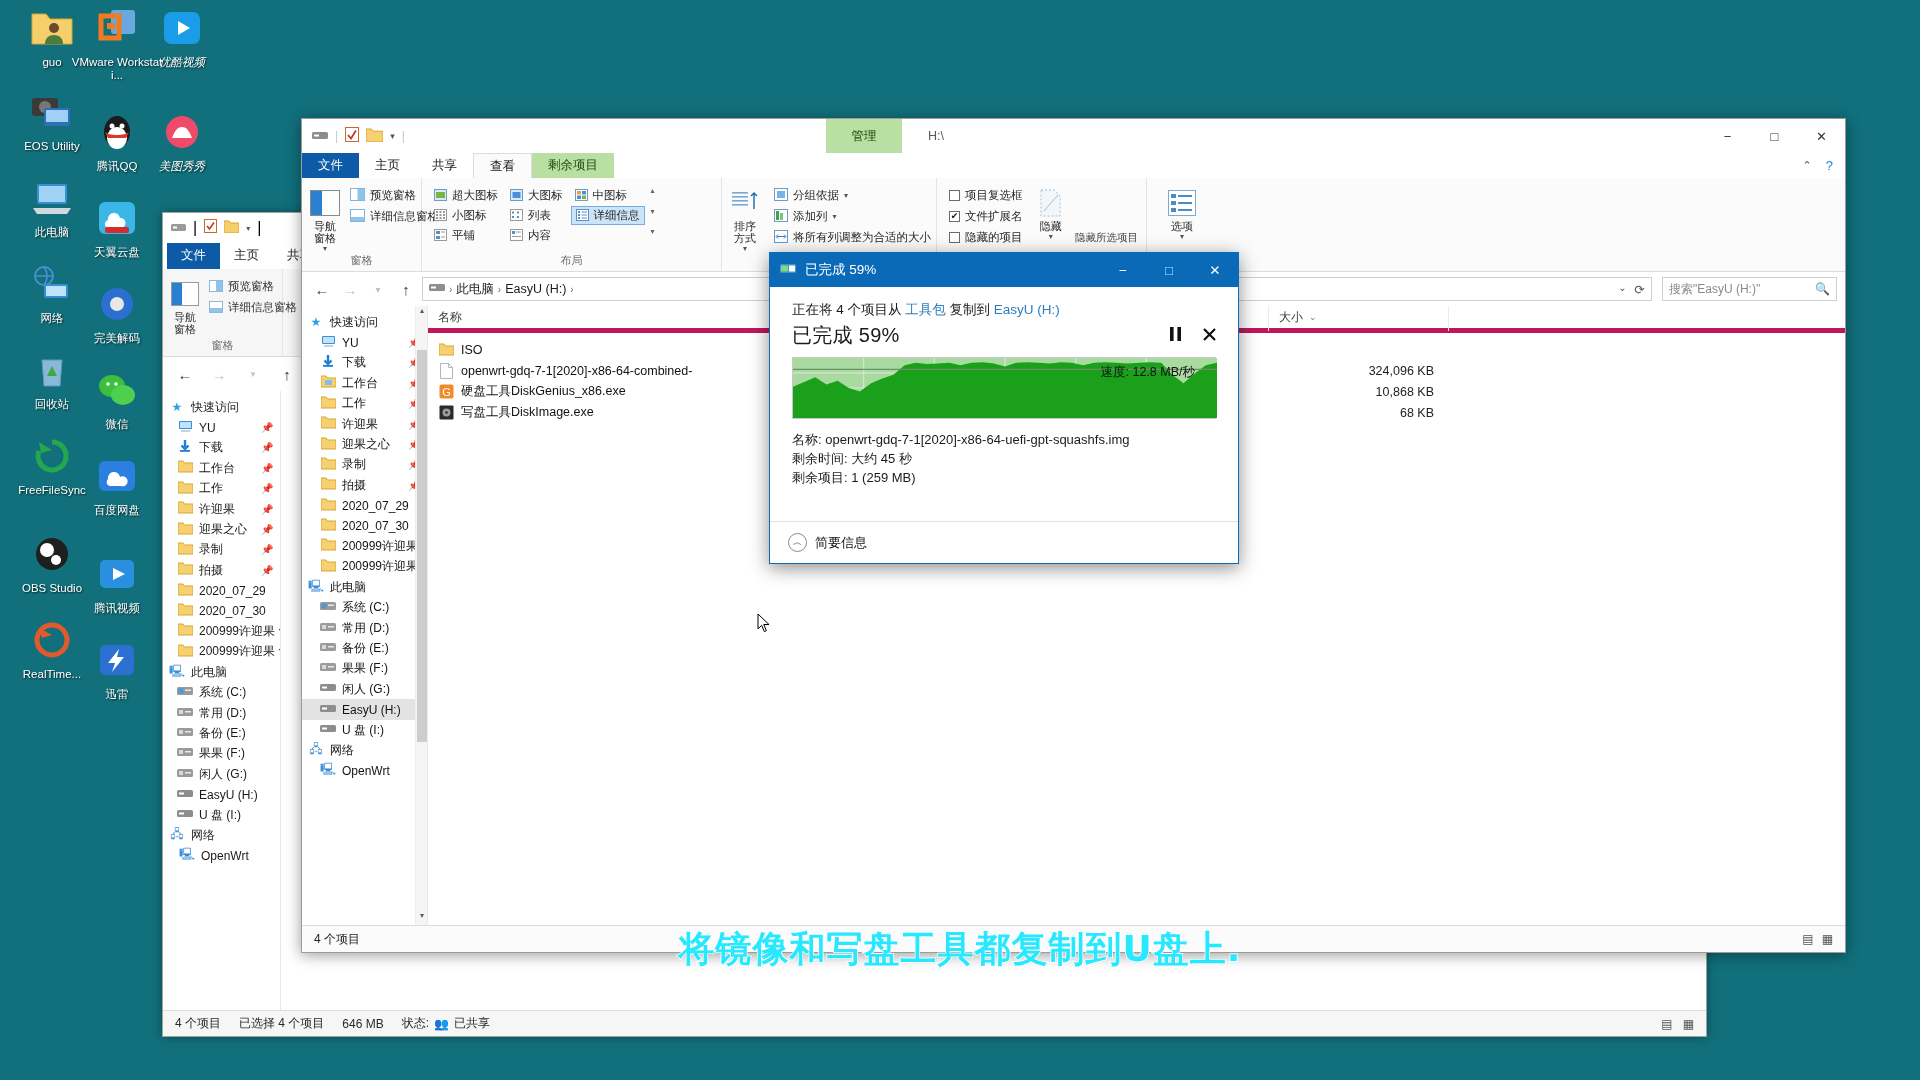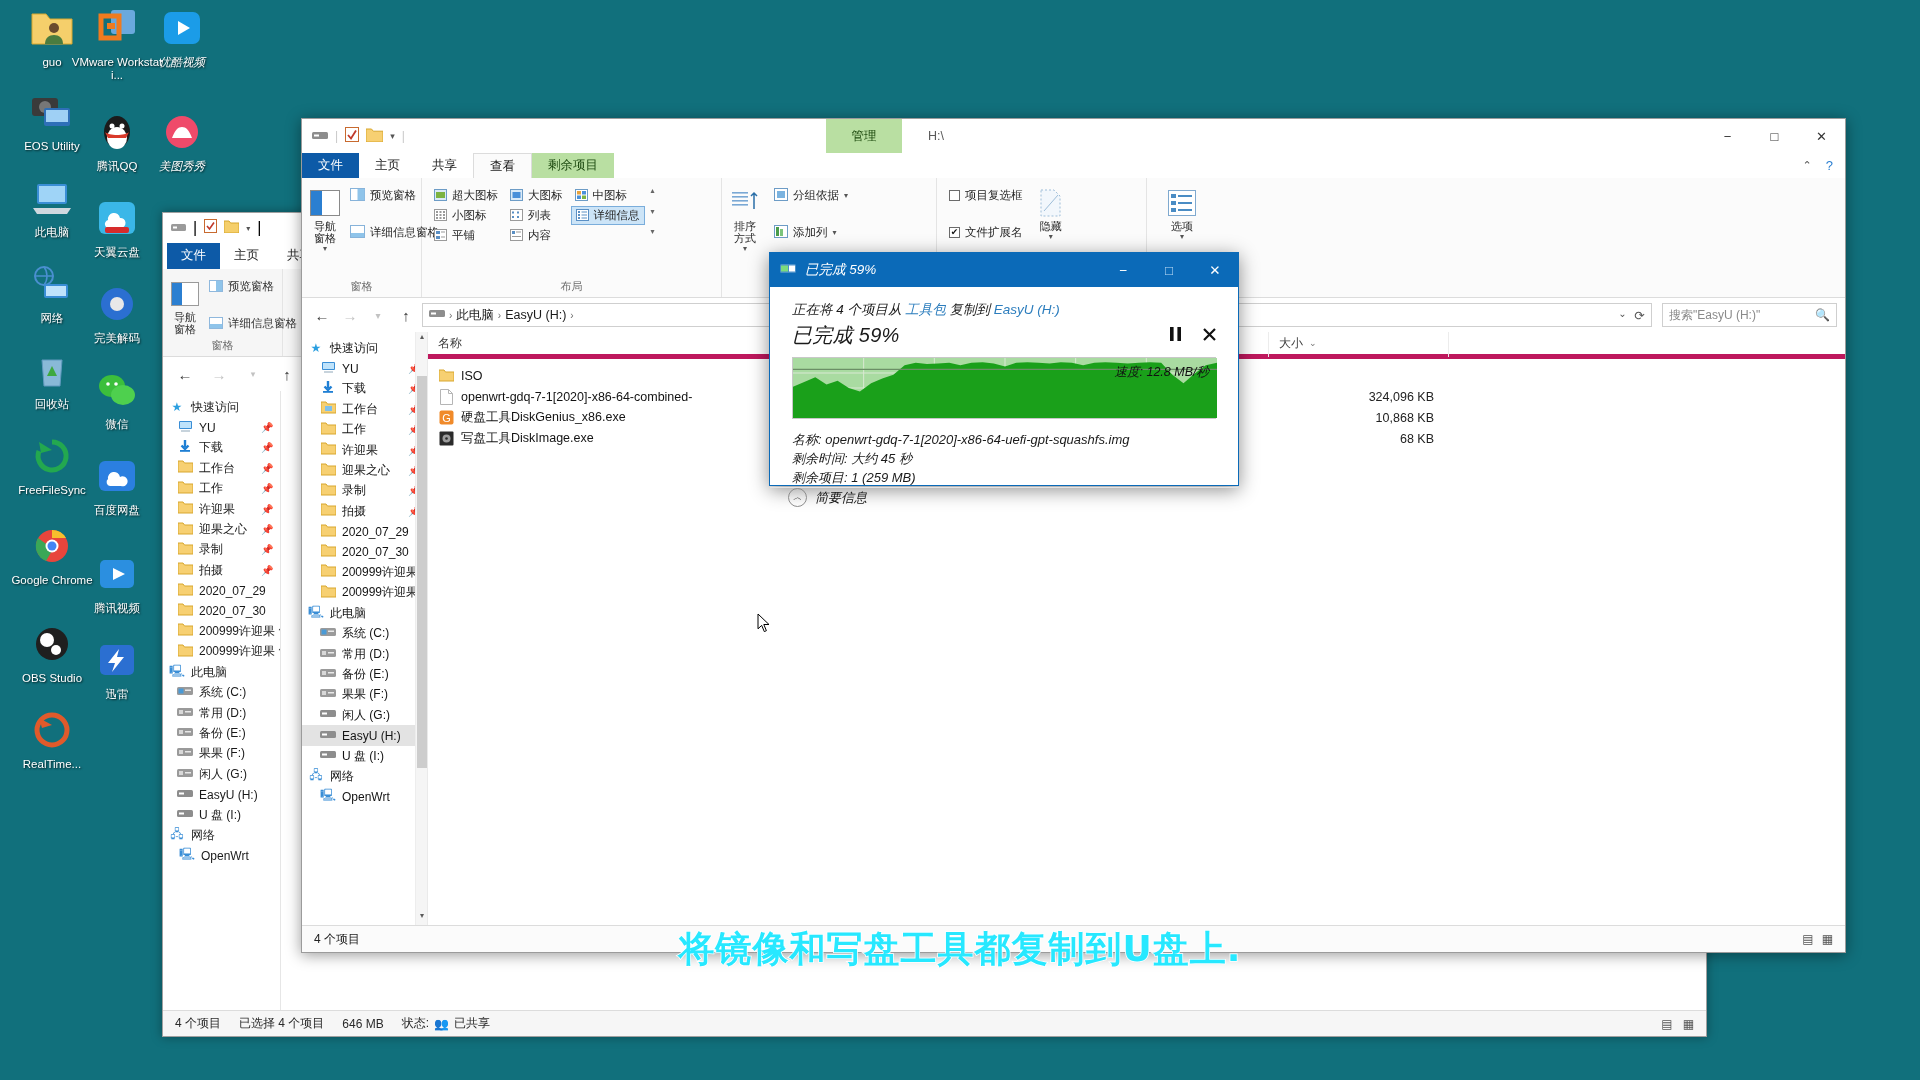--- a/index.html
+++ b/index.html
@@ -121,21 +121,21 @@
   .ribbon {
     flex: 0 0 90px; background: #fbfbfb; border-bottom: 1px solid #dcdcdc;
     display: flex; font-size: 11.5px; color: #262626; position: relative;
   }
   .rgroup { display: flex; flex-direction: column; border-right: 1px solid #e4e4e4; padding: 4px 8px 0; }
   .rgroup .gbody { flex: 1; display: flex; align-items: flex-start; gap: 6px; padding-top: 2px; }
   .rgroup .gtitle { text-align: center; font-size: 11px; color: #6d6d6d; padding-bottom: 3px; }
   .rbig { display: flex; flex-direction: column; align-items: center; width: 62px; padding-top: 2px; cursor: pointer; }
   .rbig .glyph { height: 34px; display: flex; align-items: center; justify-content: center; }
   .rbig .lbl { font-size: 11px; text-align: center; line-height: 12px; }
-  .rlist { display: flex; flex-direction: column; gap: 18px; padding-top: 2px; }
+  .rlist { display: flex; flex-direction: column; gap: 2px; padding-top: 2px; }
   .ritem { display: flex; align-items: center; gap: 5px; height: 19px; padding: 0 4px; cursor: pointer; white-space: nowrap; }
   .ritem.sel { background: #cce4f7; border: 1px solid #7aaddb; height: 19px; }
   .cbx { width: 11px; height: 11px; border: 1px solid #6b6b6b; display: inline-block; background: #fff;
          font-size: 9px; line-height: 9px; text-align: center; color: #111; }
   .viewgrid { display: grid; grid-template-columns: repeat(3, auto); gap: 1px 4px; padding-top: 2px; }
 
   .navbar {
     flex: 0 0 34px; display: flex; align-items: center; gap: 4px;
     padding: 0 8px; background: #fff;
   }
@@ -180,42 +180,42 @@
 
   .statusbar {
     flex: 0 0 27px; border-top: 1px solid #dcdcdc; background: #fbfbfb;
     display: flex; align-items: center; gap: 16px; padding: 0 12px;
     font-size: 12px; color: #222;
   }
   .statusbar .viewtoggle { margin-left: auto; display: flex; gap: 8px; color: #555; }
 
   
   #copydlg {
-    position: absolute; left: 769px; top: 252px; width: 470px; height: 234px;
+    position: absolute; left: 769px; top: 252px; width: 470px; height: 312px;
     background: #ffffff; border: 1px solid #0b6ab8;
     box-shadow: 0 4px 18px rgba(0,0,0,.45);
     display: flex; flex-direction: column;
-    font-size: 13px; color: #1a1a1a; font-style: italic;
+    font-size: 13px; color: #1a1a1a;
   }
   #copydlg .dtitle {
     height: 34px; background: #0b6ab8; color: #ffffff;
     display: flex; align-items: center; gap: 8px; padding-left: 10px; font-size: 13.5px;
   }
   #copydlg .dwbtns { margin-left: auto; display: flex; height: 34px; }
   #copydlg .dwbtn { width: 46px; display: flex; align-items: center; justify-content: center; color: #fff; cursor: pointer; }
   #copydlg .dbody { padding: 14px 22px 0 22px; flex: 1; }
   .dline1 { font-size: 13.5px; margin-bottom: 3px; }
   .dline1 .lnk { color: #2c7dbd; }
   .dpct { font-size: 20px; font-weight: normal; letter-spacing: .3px; display: flex; align-items: center; }
   .dctrls { margin-left: auto; display: flex; gap: 22px; align-items: center; font-size: 15px; }
   .dctrl { cursor: pointer; color: #111; }
   .graphwrap { position: relative; margin-top: 8px; height: 62px; border: 1px solid #c8c8c8; background: #fff; }
   .graphwrap svg { display: block; }
   .speedtxt {
-    position: absolute; right: 6px; top: 6px; font-size: 12.5px; color: #111;
+    position: absolute; right: 20px; top: 6px; font-size: 12.5px; color: #111;
   }
   .dinfo { margin-top: 11px; line-height: 19px; font-size: 13px; }
   .dfooter {
     height: 42px; border-top: 1px solid #e3e3e3; display: flex; align-items: center;
     gap: 8px; padding-left: 18px; font-size: 13px; color: #111;
   }
   .circ-chev {
     width: 19px; height: 19px; border-radius: 50%; border: 1px solid #8c8c8c;
     display: inline-flex; align-items: center; justify-content: center; font-size: 9px; color: #444;
   }
@@ -292,32 +292,20 @@
       <div class="desk-label">回收站</div>
     </div>
     <div class="desk-icon" style="margin-top:-14px">
       <div class="desk-glyph">
         <svg width="44" height="40" viewBox="0 0 44 40">
             <path d="M22 6a14 14 0 1 1-13 9" fill="none" stroke="#23a84f" stroke-width="5"></path>
             <path d="M9 6l2 11 11-3z" fill="#23a84f"></path>
           </svg>
       </div>
       <div class="desk-label">FreeFileSync</div>
-    </div>
-    <div class="desk-icon" style="margin-top:-10px">
-      <div class="desk-glyph">
-        <svg width="44" height="40" viewBox="0 0 44 40">
-            <circle cx="22" cy="20" r="16" fill="#e8453c"></circle>
-            <path d="M22 4a16 16 0 0 1 14 8H22z" fill="#f7c02d"></path>
-            <path d="M8 12a16 16 0 0 0 8 23l7-12z" fill="#3aa757"></path>
-            <circle cx="22" cy="20" r="6.5" fill="#fff"></circle>
-            <circle cx="22" cy="20" r="4.5" fill="#4285f4"></circle>
-          </svg>
-      </div>
-      <div class="desk-label">Google Chrome</div>
     </div>
     <div class="desk-icon" style="margin-top:-2px">
       <div class="desk-glyph">
         <svg width="44" height="40" viewBox="0 0 44 40">
             <circle cx="22" cy="20" r="16" fill="#1f1f1f"></circle>
             <circle cx="17" cy="16" r="7" fill="#fff"></circle>
             <circle cx="26" cy="26" r="5" fill="#fff"></circle>
           </svg>
       </div>
       <div class="desk-label">OBS Studio</div>

